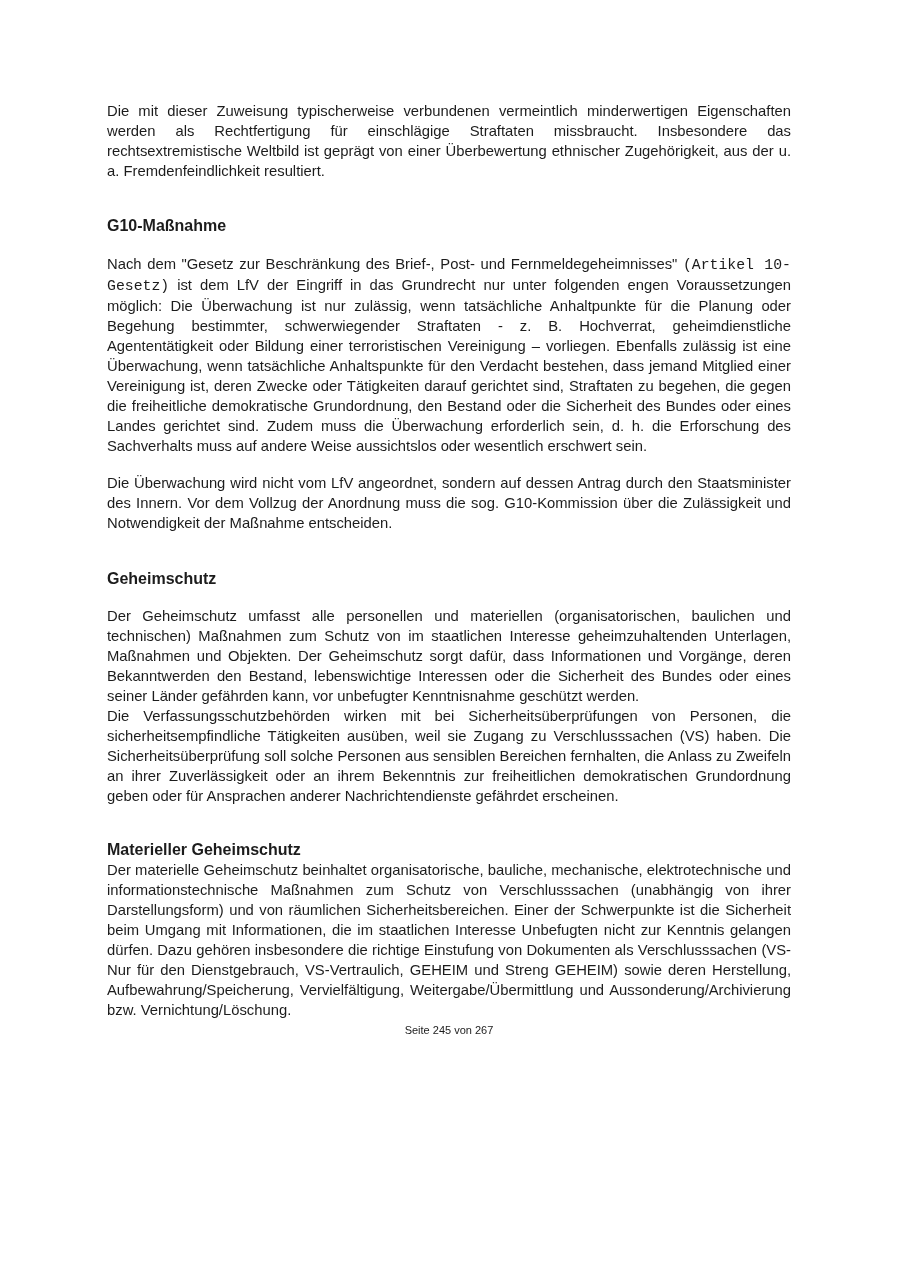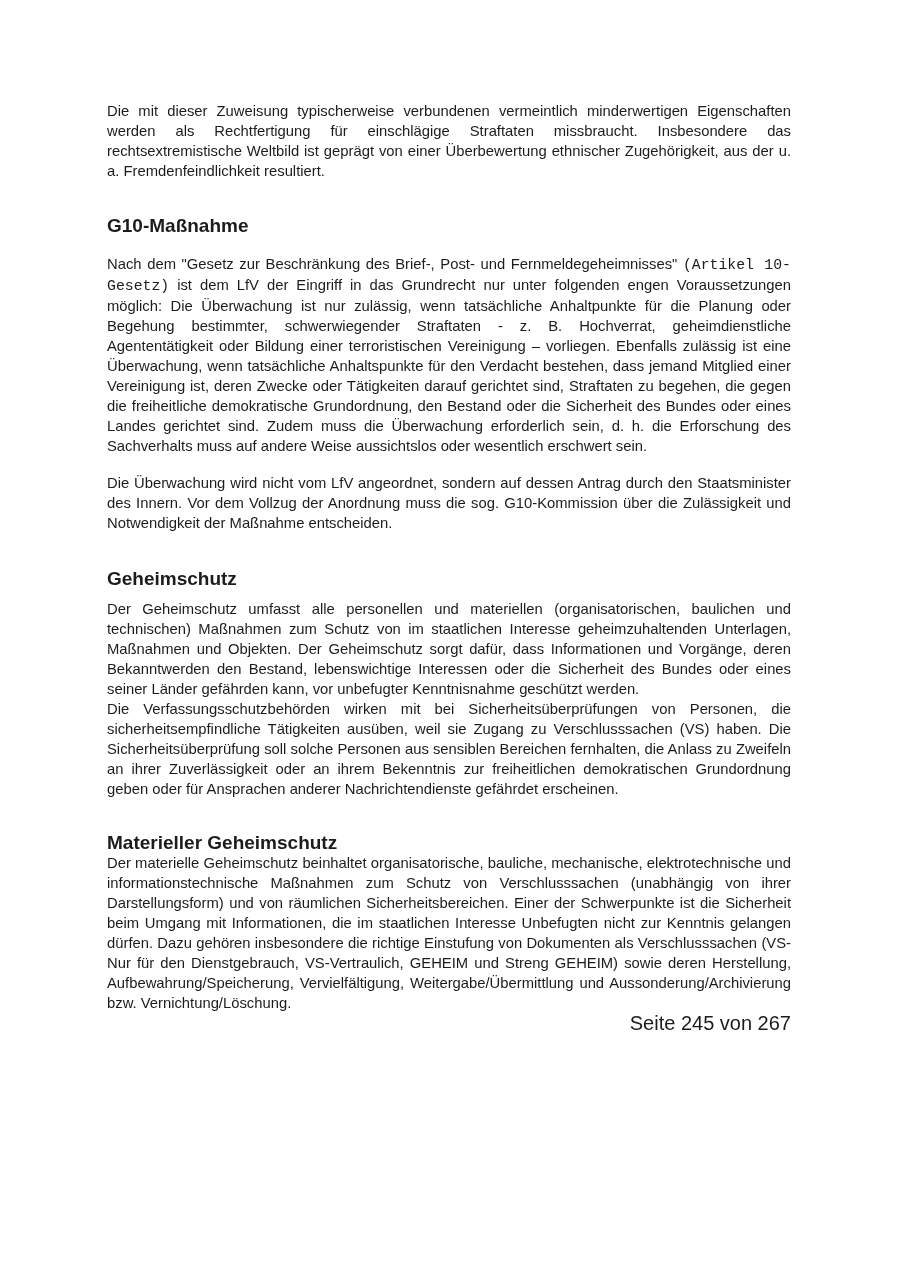--- a/index.html
+++ b/index.html
@@ -20,42 +20,42 @@
   }
   .body-text {
     margin: 0;
     font-size: 14.8px;
     line-height: 20px;
     text-align: justify;
     text-align-last: left;
   }
   .heading {
     margin: 0;
-    font-size: 19px;
+    font-size: 16px;
     line-height: 20px;
     font-weight: bold;
     text-align: left;
   }
   .serif {
     font-family: Liberation Mono, monospace;
   }
   .mt-g10-heading       { margin-top: 35px; }
   .mt-g10-para1         { margin-top: 18px; }
   .mt-g10-para2         { margin-top: 17px; }
   .mt-geheim-heading    { margin-top: 36px; }
-  .mt-geheim-para       { margin-top: 10px; }
+  .mt-geheim-para       { margin-top: 17px; }
   .mt-personeller       { margin-top: 13px; }
   .mt-materieller       { margin-top: 34px; }
   .mt-getz              { margin-top: 30px; }
   .mt-footer            { margin-top: 11px; }
   .footer-text {
     margin: 0;
-    font-size: 20px;
+    font-size: 11px;
     line-height: 20px;
-    text-align: right;
+    text-align: center;
   }
 </style>
 </head>
 <body>
 
 <div class="page">
 
   <p class="body-text">Die mit dieser Zuweisung typischerweise verbundenen vermeintlich minderwertigen Eigenschaften werden als Rechtfertigung für einschlägige Straftaten missbraucht. Insbesondere das rechtsextremistische Weltbild ist geprägt von einer Überbewertung ethnischer Zugehörigkeit, aus der u. a. Fremdenfeindlichkeit resultiert.</p>
 
   <p class="heading mt-g10-heading">G10-Maßnahme</p>

